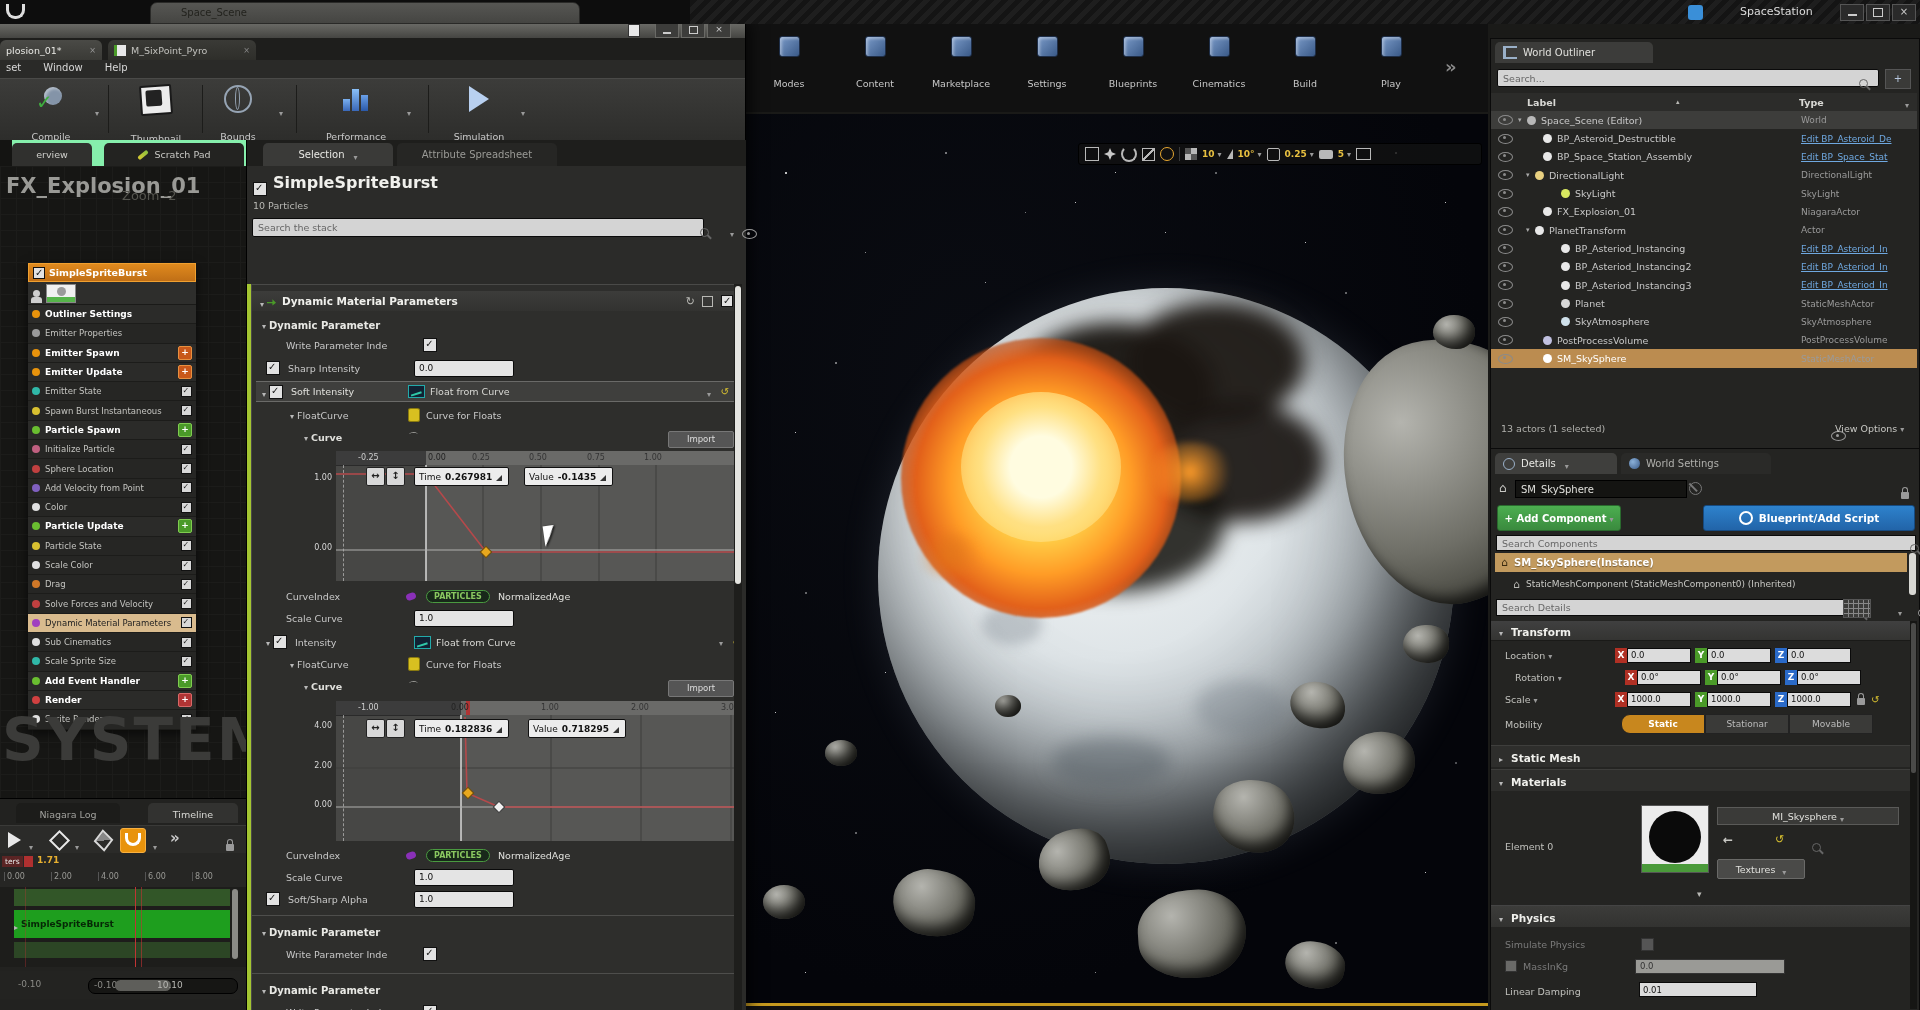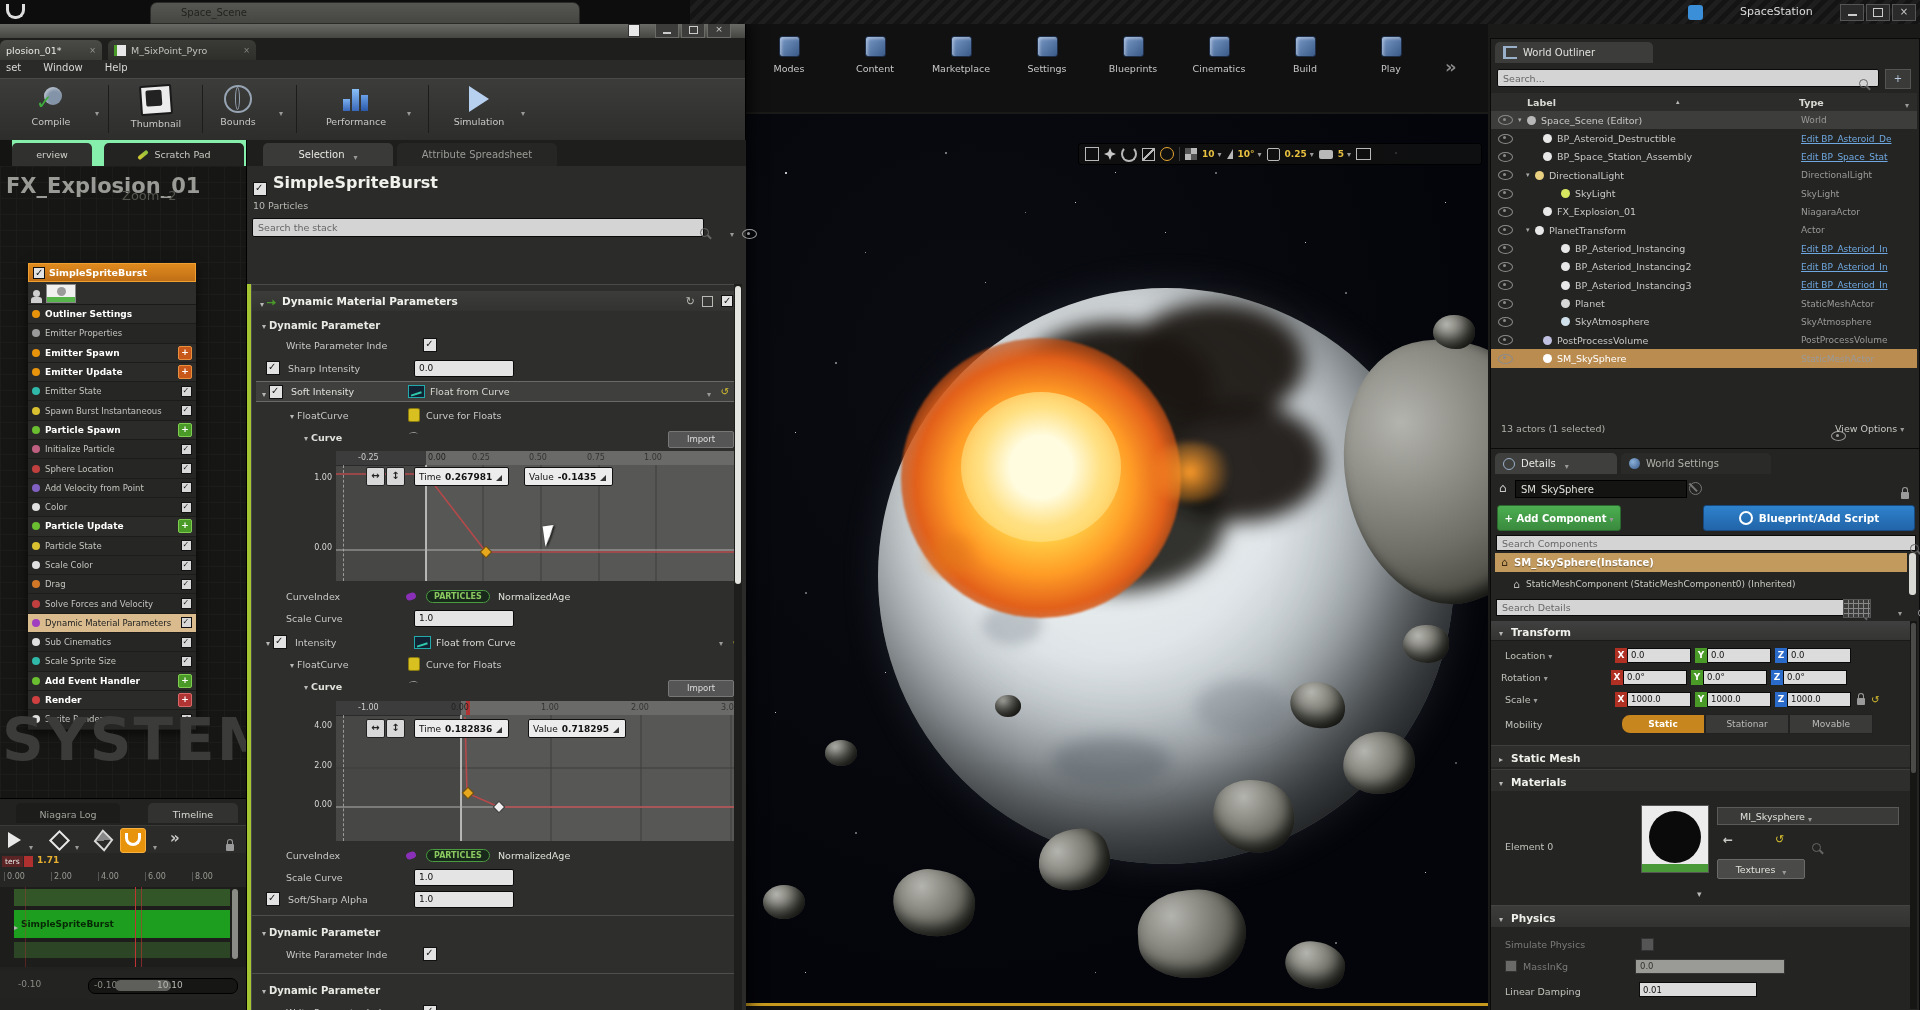--- a/index.html
+++ b/index.html
@@ -60,21 +60,21 @@
   .mob.active{background:#c8871e;color:#fff;font-weight:bold;border-radius:9px 0 0 9px}
   .asteroid{position:absolute;background:radial-gradient(circle at 32% 28%,#b4b4ae,#6e6e66 55%,#26261f 100%);box-shadow:inset -6px -8px 14px rgba(0,0,0,.7)}
   .star{position:absolute;background:#fff;border-radius:50%}
   .tick{position:absolute;font-size:8px;color:#cfcfcf}
   .ytick{position:absolute;font-size:8px;color:#d8d8d8;width:30px;text-align:right}
   .panbtn{position:absolute;width:17px;height:17px;background:#d8d8d8;border:1px solid #222;border-radius:2px;color:#222;font-size:10px;text-align:center;line-height:16px;font-weight:bold}
   .tvbox{position:absolute;height:17px;background:#ececec;border:1px solid #111;border-radius:2px;display:flex;align-items:center;font-size:9px;color:#111;padding:0 4px;gap:4px}
   .impbtn{position:absolute;width:64px;height:15px;background:#555;border:1px solid #777;border-radius:2px;color:#ddd;font-size:8.5px;text-align:center;line-height:15px}
   .menuitem{color:#d8d8d8;font-size:10px;margin-right:22px}
   .tbicon{width:28px;height:26px;position:relative;margin:0 auto}
-  .tblabel{font-size:9.5px;color:#c8c8c8;text-align:center;margin-top:3px}
+  .tblabel{font-size:9.5px;color:#c8c8c8;text-align:center;margin-top:18px}
   .ruler{position:absolute;left:0;top:0;right:0;height:14px;background:#3c3c3c;border-bottom:1px solid #2a2a2a}
   .searchbox{border:1px solid #0a0a0a;background:#d4d4d4;color:#333;font-size:9.5px;padding:0 5px;font-family:"DejaVu Sans","Liberation Sans",sans-serif}
   input.searchbox::placeholder{color:#666;opacity:1}
   .dimtxt{color:#7a7a7a}
 </style>
 </head>
 <body>
 
 <div id="screen">
 
@@ -961,21 +961,21 @@
       <div class="abs" style="left:0;top:196px;width:426px;height:20px;display:flex;align-items:center">
         <span class="txt car" style="font-size:9.5px;color:#c0c0bc;margin-left:14px;width:110px">Location</span>
         <span class="axis" style="background: rgb(176, 48, 36);">X</span>
           <input class="tval corner" value="0.0" style="">
         <span class="axis" style="margin-left: 4px; background: rgb(74, 154, 40);">Y</span>
           <input class="tval corner" value="0.0" style="">
         <span class="axis" style="margin-left: 4px; background: rgb(42, 106, 200);">Z</span>
           <input class="tval corner" value="0.0" style="">
       </div>
       <div class="abs" style="left:0;top:218px;width:426px;height:20px;display:flex;align-items:center">
-        <span class="txt car" style="font-size:9.5px;color:#c0c0bc;margin-left:10px;width:110px">Rotation</span>
+        <span class="txt car" style="font-size:9.5px;color:#c0c0bc;margin-left:24px;width:110px">Rotation</span>
         <span class="axis" style="background: rgb(176, 48, 36);">X</span>
           <input class="tval corner" value="0.0°" style="">
         <span class="axis" style="margin-left: 4px; background: rgb(74, 154, 40);">Y</span>
           <input class="tval corner" value="0.0°" style="">
         <span class="axis" style="margin-left: 4px; background: rgb(42, 106, 200);">Z</span>
           <input class="tval corner" value="0.0°" style="">
       </div>
       <div class="abs" style="left:0;top:240px;width:426px;height:20px;display:flex;align-items:center">
         <span class="txt car" style="font-size:9.5px;color:#c0c0bc;margin-left:14px;width:110px">Scale</span>
         <span class="axis" style="background: rgb(176, 48, 36);">X</span>
@@ -1006,21 +1006,21 @@
       <div class="abs card" style="left:0;top:320px;width:426px;height:22px;background:#2e2e2c;border-top:1px solid #3e3e3c;line-height:22px;padding-left:8px;box-sizing:border-box">
         <span class="txt" style="font-size:10.5px;font-weight:bold;color:#f0f0ec">Materials</span>
       </div>
       <div class="abs carr" style="left:0;top:296px;width:426px;height:22px;background:#2e2e2c;border-top:1px solid #3e3e3c;line-height:22px;padding-left:8px;box-sizing:border-box">
         <span class="txt" style="font-size:10.5px;font-weight:bold;color:#f0f0ec">Static Mesh</span>
       </div>
       <span class="abs txt" style="left:14px;top:392px;font-size:9.5px;color:#c0c0bc">Element 0</span>
       <div class="abs" style="left:150px;top:356px;width:66px;height:66px;background:linear-gradient(#ececec 88%,#4a9a3a 88%);border:1px solid #555">
         <div style="width:52px;height:52px;border-radius:50%;background:#0a0a0a;margin:5px auto 0"></div>
       </div>
-      <div class="abs" style="left:226px;top:358px;width:182px;height:18px;background:#3a3a38;border:1px solid #5a5a58;display:flex;align-items:center;justify-content:flex-start;padding:0 22px;box-sizing:border-box">
+      <div class="abs" style="left:226px;top:358px;width:182px;height:18px;background:#3a3a38;border:1px solid #5a5a58;display:flex;align-items:center;justify-content:center;padding:0 22px;box-sizing:border-box">
         <span class="txt" style="font-size:9.5px;color:#e0e0dc">MI_Skysphere</span>
         <span class="car"></span>
       </div>
       <span class="abs txt" style="left:232px;top:384px;color:#c8c8c4;font-size:12px;font-weight:bold">←</span>
       <span class="abs mag" style="left:260px;top:388px"></span>
       <span class="abs txt" style="left:284px;top:384px;color:#d8c030;font-size:11px">↺</span>
       <div class="abs" style="left:226px;top:410px;width:86px;height:18px;background:#4a4a48;border:1px solid #6a6a68;border-radius:2px;display:flex;align-items:center;justify-content:center;gap:4px">
         <span class="txt" style="font-size:9.5px;color:#e0e0dc">Textures</span>
         <span class="car"></span>
       </div>

